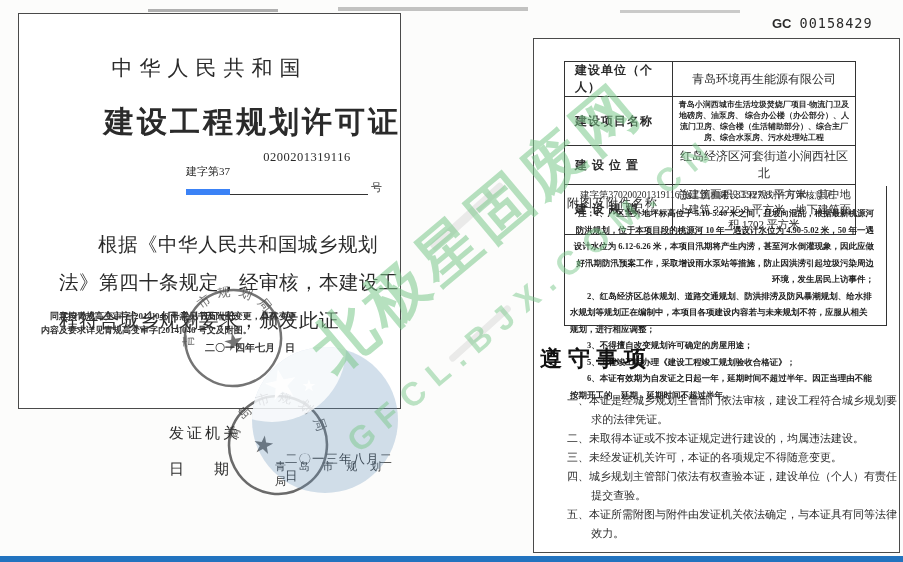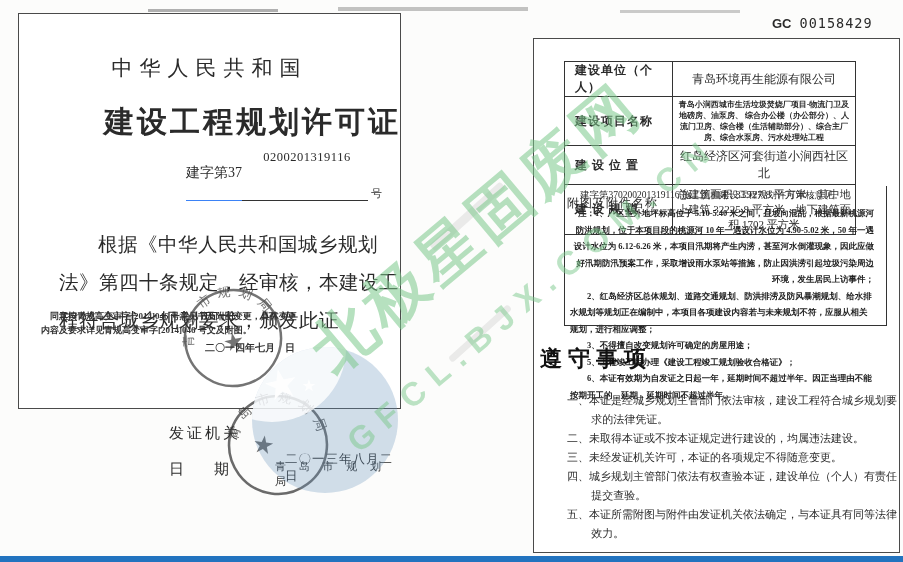--- a/index.html
+++ b/index.html
@@ -22,21 +22,21 @@
   #right-page{left:533px;top:38px;width:367px;height:515px;}
 
   
   .country{position:absolute;top:40px;left:0;width:100%;text-align:center;
     font-size:21px;letter-spacing:7px;font-weight:500;}
   .cert-title{position:absolute;top:88px;left:1px;width:100%;text-align:right;
     font-size:30px;font-weight:bold;letter-spacing:3px;}
   .serial-area{position:absolute;top:136px;right:18px;width:196px;}
   .serial-number{font-size:12.5px;text-align:center;padding-left:46px;letter-spacing:0.5px;}
   .serial-line{display:flex;align-items:flex-end;margin-top:-1px;}
-  .serial-prefix{font-size:14px;border-bottom:1px solid #3b82f6;padding-bottom:18px;}
+  .serial-prefix{font-size:11px;border-bottom:6px solid #3b82f6;padding-bottom:10px;}
   .serial-fill{flex:1;border-bottom:1px solid #333;height:14px;}
   .serial-suffix{font-size:11px;margin-left:3px;}
   .main-body{position:absolute;top:212px;left:40px;width:352px;
     font-size:19.5px;line-height:38px;text-indent:2em;letter-spacing:0.5px;}
   .amend-note{position:absolute;top:296px;left:22px;width:258px;
     font-size:9px;line-height:13.5px;text-indent:1em;font-weight:bold;color:#333;}
   .amend-date{position:absolute;top:327px;left:186px;font-size:10px;font-weight:bold;color:#333;}
   .issuer-label{position:absolute;top:410px;left:150px;font-size:15px;letter-spacing:3px;}
   .date-label{position:absolute;top:446px;left:150px;font-size:15px;}
   .issuer-value{position:absolute;top:424px;left:256px;font-size:11px;letter-spacing:5px;margin-top:21px;}

